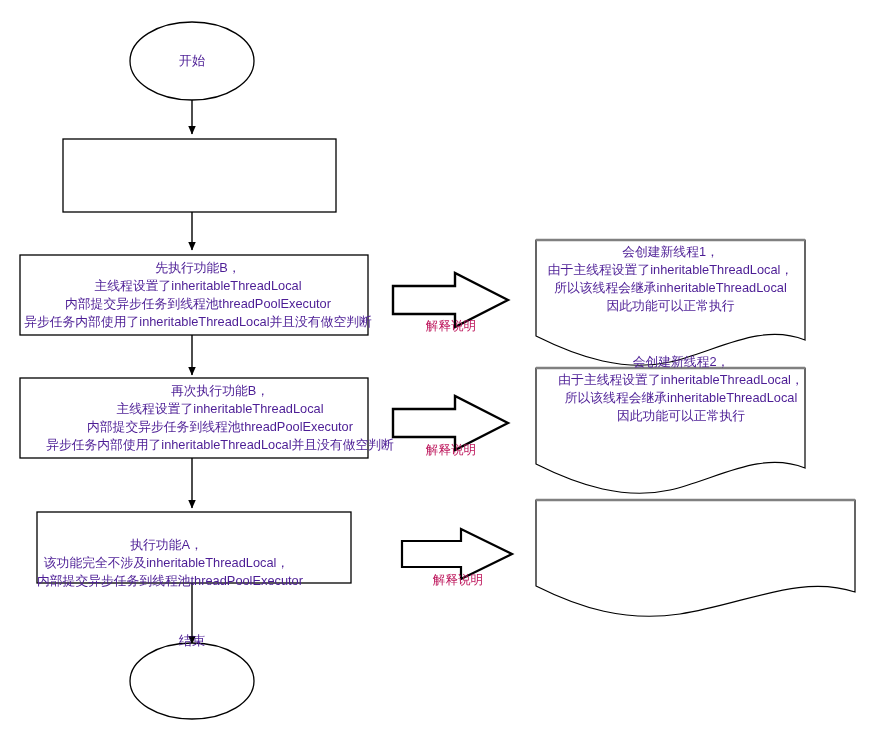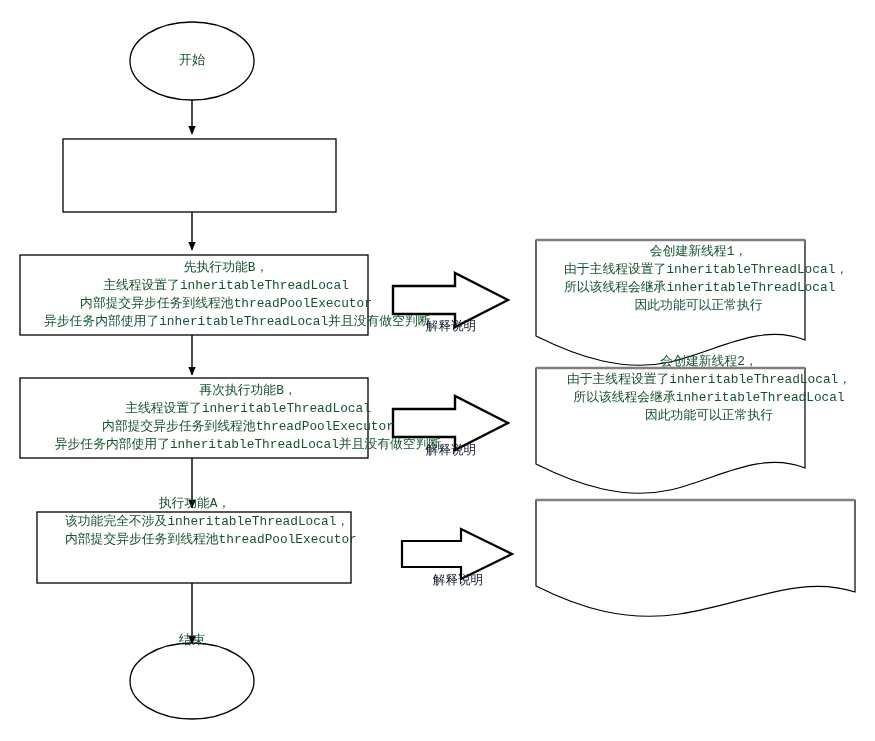--- a/index.html
+++ b/index.html
@@ -20,36 +20,35 @@
   #shapes {
     position: absolute;
     left: 0;
     top: 0;
     width: 875px;
     height: 741px;
   }
   .node-text {
     position: absolute;
     text-align: center;
-    color: #14532d;
+    color: #4c1d95;
     font-size: 13.2px;
     line-height: 18.5px;
     white-space: pre;
     pointer-events: none;
-    font-family: Liberation Mono, monospace;
+    font-family: Liberation Sans, sans-serif;
   }
   .node-text.small {
     font-size: 12.8px;
     line-height: 18px;
-    padding-left: 28px;
   }
   .arrow-label {
     position: absolute;
     text-align: center;
-    color: #0f172a;
+    color: #be185d;
     font-size: 12.6px;
     line-height: 15px;
     white-space: pre;
     font-family: "Liberation Sans", "DejaVu Sans", sans-serif;
   }
   .terminal-text {
     font-size: 13.2px;
   }
 </style>
 </head>
@@ -114,21 +113,21 @@
   <div class="node-text small" style="left:16px; top:259px; width:364px;">先执行功能B，
 主线程设置了inheritableThreadLocal
 内部提交异步任务到线程池threadPoolExecutor
 异步任务内部使用了inheritableThreadLocal并且没有做空判断</div>
 
   <div class="node-text small" style="left:20px; top:382px; width:400px;">再次执行功能B，
 主线程设置了inheritableThreadLocal
 内部提交异步任务到线程池threadPoolExecutor
 异步任务内部使用了inheritableThreadLocal并且没有做空判断</div>
 
-  <div class="node-text small" style="left:37px; top:495px; width:259px;">执行功能A，
+  <div class="node-text small" style="left:37px; top:536px; width:259px;">执行功能A，
 该功能完全不涉及inheritableThreadLocal，
 内部提交异步任务到线程池threadPoolExecutor</div>
 
   <div class="node-text terminal-text" style="left:130px; top:632px; width:124px;">结束</div>
 
   <div class="arrow-label" style="left:405px; top:319px; width:92px;">解释说明</div>
 
   <div class="arrow-label" style="left:405px; top:443px; width:92px;">解释说明</div>
 
   <div class="arrow-label" style="left:412px; top:573px; width:92px;">解释说明</div>

